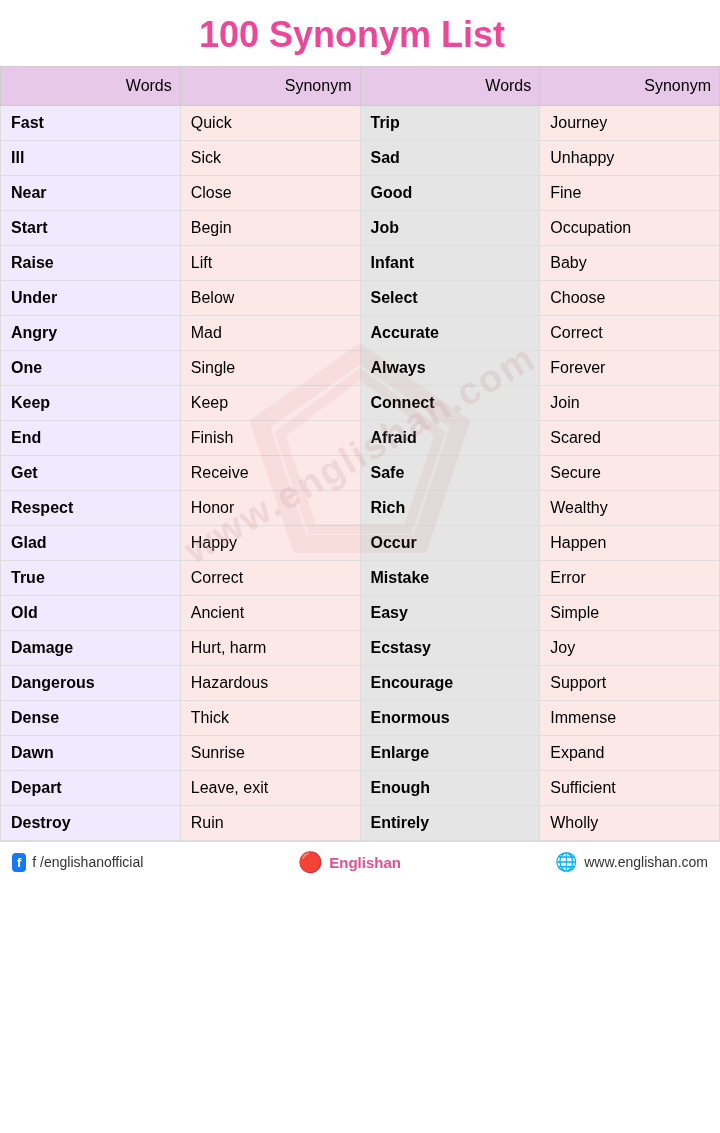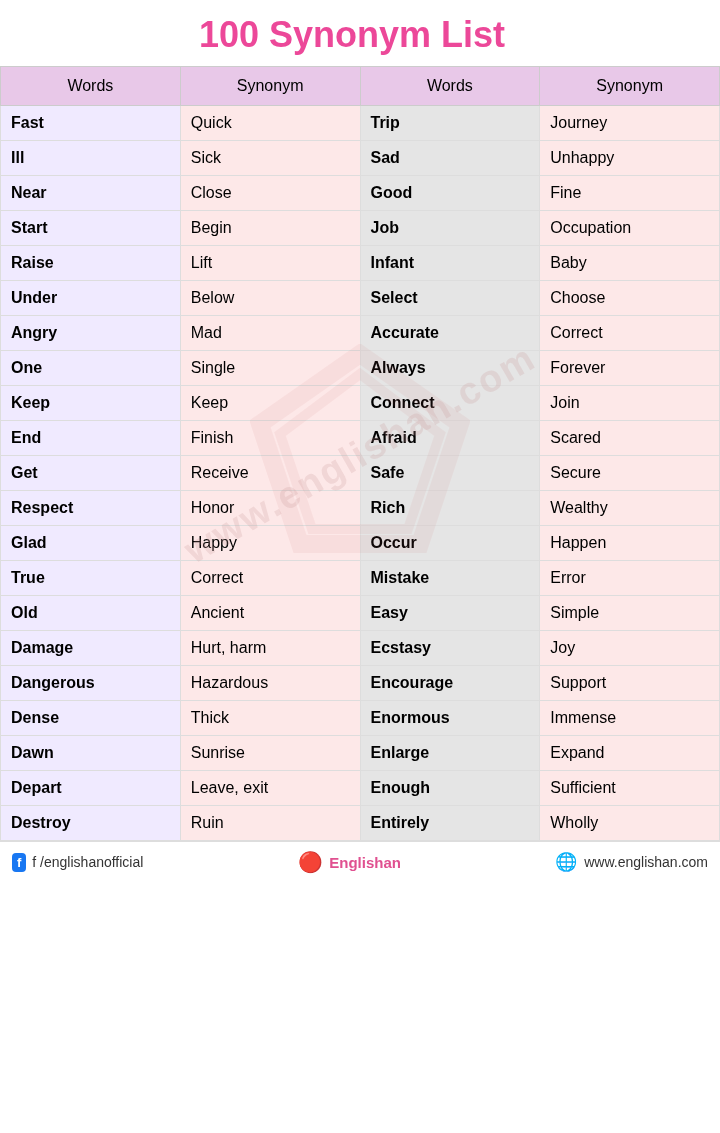--- a/index.html
+++ b/index.html
@@ -23,21 +23,21 @@
     }
     table {
       width: 100%;
       border-collapse: collapse;
     }
     thead tr th {
       background: #e8c8e8;
       font-size: 16px;
       font-weight: normal;
       padding: 10px 8px;
-      text-align: center;
+      text-align: right;
       border: 1px solid #ccc;
     }
     tbody tr td {
       padding: 8px 10px;
       font-size: 16px;
       border: 1px solid #ddd;
     }
     tbody tr td:nth-child(1) {
       background: #f0eaff;
       font-weight: bold;

